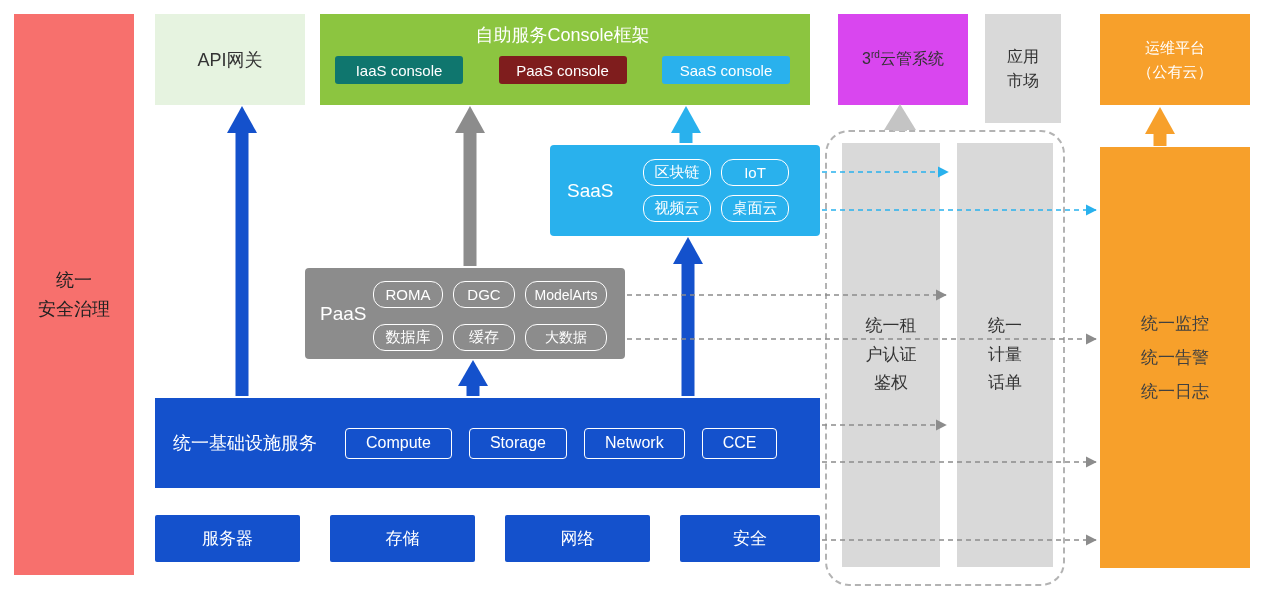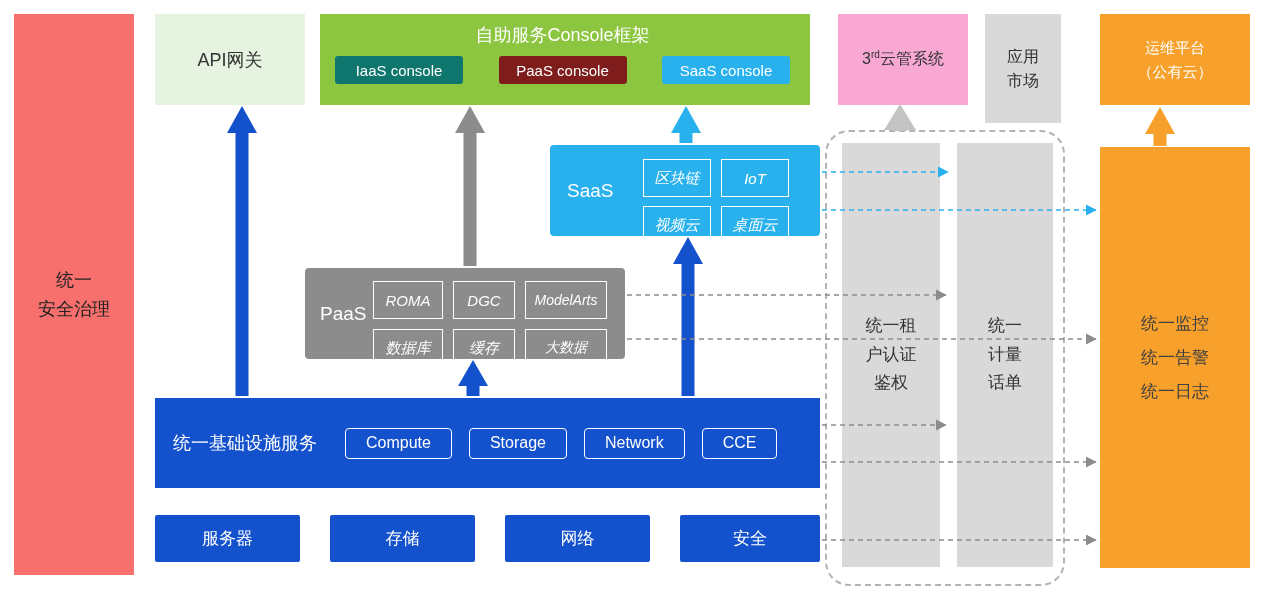--- a/index.html
+++ b/index.html
@@ -12,33 +12,33 @@
   .api-gw { left:155px; top:14px; width:150px; height:91px; background:#e6f3e0; color:#333; font-size:18px; }
 
   .console-frame { left:320px; top:14px; width:490px; height:91px; background:#8cc540; flex-direction:column; justify-content:flex-start; padding:9px 20px 12px 15px; }
   .console-title { color:#fff; font-size:18px; margin-bottom:9px; }
   .console-row { display:flex; width:100%; justify-content:space-between; }
   .console-chip { width:128px; height:28px; display:flex; align-items:center; justify-content:center; color:#fff; font-size:15px; border-radius:3px; }
   .console-chip.iaas { background:#0f766e; }
   .console-chip.paas { background:#7f1d1d; }
   .console-chip.saas { background:#29b1ed; }
 
-  .third-party { left:838px; top:14px; width:130px; height:91px; background:#f9a8d4; color:#333; font-size:16px; }
+  .third-party { left:838px; top:14px; width:130px; height:91px; background:#d946ef; color:#333; font-size:16px; }
   .third-party sup { font-size:10px; }
   .app-market { left:985px; top:14px; width:76px; height:109px; background:#d9d9d9; color:#333; font-size:16px; line-height:1.5; }
   .om-platform { left:1100px; top:14px; width:150px; height:91px; background:#f7a02b; color:#fff; font-size:15px; line-height:1.55; }
 
   .saas-box { left:550px; top:145px; width:270px; height:91px; background:#29b1ed; border-radius:4px; justify-content:flex-start; padding-left:17px; }
   .paas-box { left:305px; top:268px; width:320px; height:91px; background:#8c8c8c; border-radius:4px; justify-content:flex-start; padding-left:15px; }
   .layer-label { color:#fff; font-size:19px; }
   .chip-grid { position:absolute; display:flex; flex-direction:column; gap:9px; }
   .saas-box .chip-grid { left:93px; top:14px; }
-  .paas-box .chip-grid { left:68px; top:13px; gap:10px; }
+  .paas-box .chip-grid { left:68px; top:13px; gap:16px; }
   .chip-row { display:flex; gap:10px; }
-  .chip { height:38px; border:1.5px solid #fff; border-radius:0; color:#fff; font-size:15px; display:flex; align-items:center; justify-content:center;font-style:italic; }
+  .chip { height:27px; border:1.5px solid #fff; border-radius:12px; color:#fff; font-size:15px; display:flex; align-items:center; justify-content:center; }
   .w68 { width:68px; } .w70 { width:70px; } .w62 { width:62px; } .w82 { width:82px; font-size:14px; }
 
   .infra-box { left:155px; top:398px; width:665px; height:90px; background:#1451cc; justify-content:flex-start; padding-left:18px; }
   .infra-label { color:#fff; font-size:18px; margin-right:28px; }
   .infra-chip { height:31px; border:1.5px solid #fff; border-radius:4px; color:#fff; font-size:16px; padding:0 20px; display:flex; align-items:center; margin-right:17px; }
 
   .hw { background:#1451cc; color:#fff; font-size:17px; top:515px; height:47px; border-radius:2px; }
   .hw0 { left:155px; width:145px; } .hw1 { left:330px; width:145px; }
   .hw2 { left:505px; width:145px; } .hw3 { left:680px; width:140px; }
 

